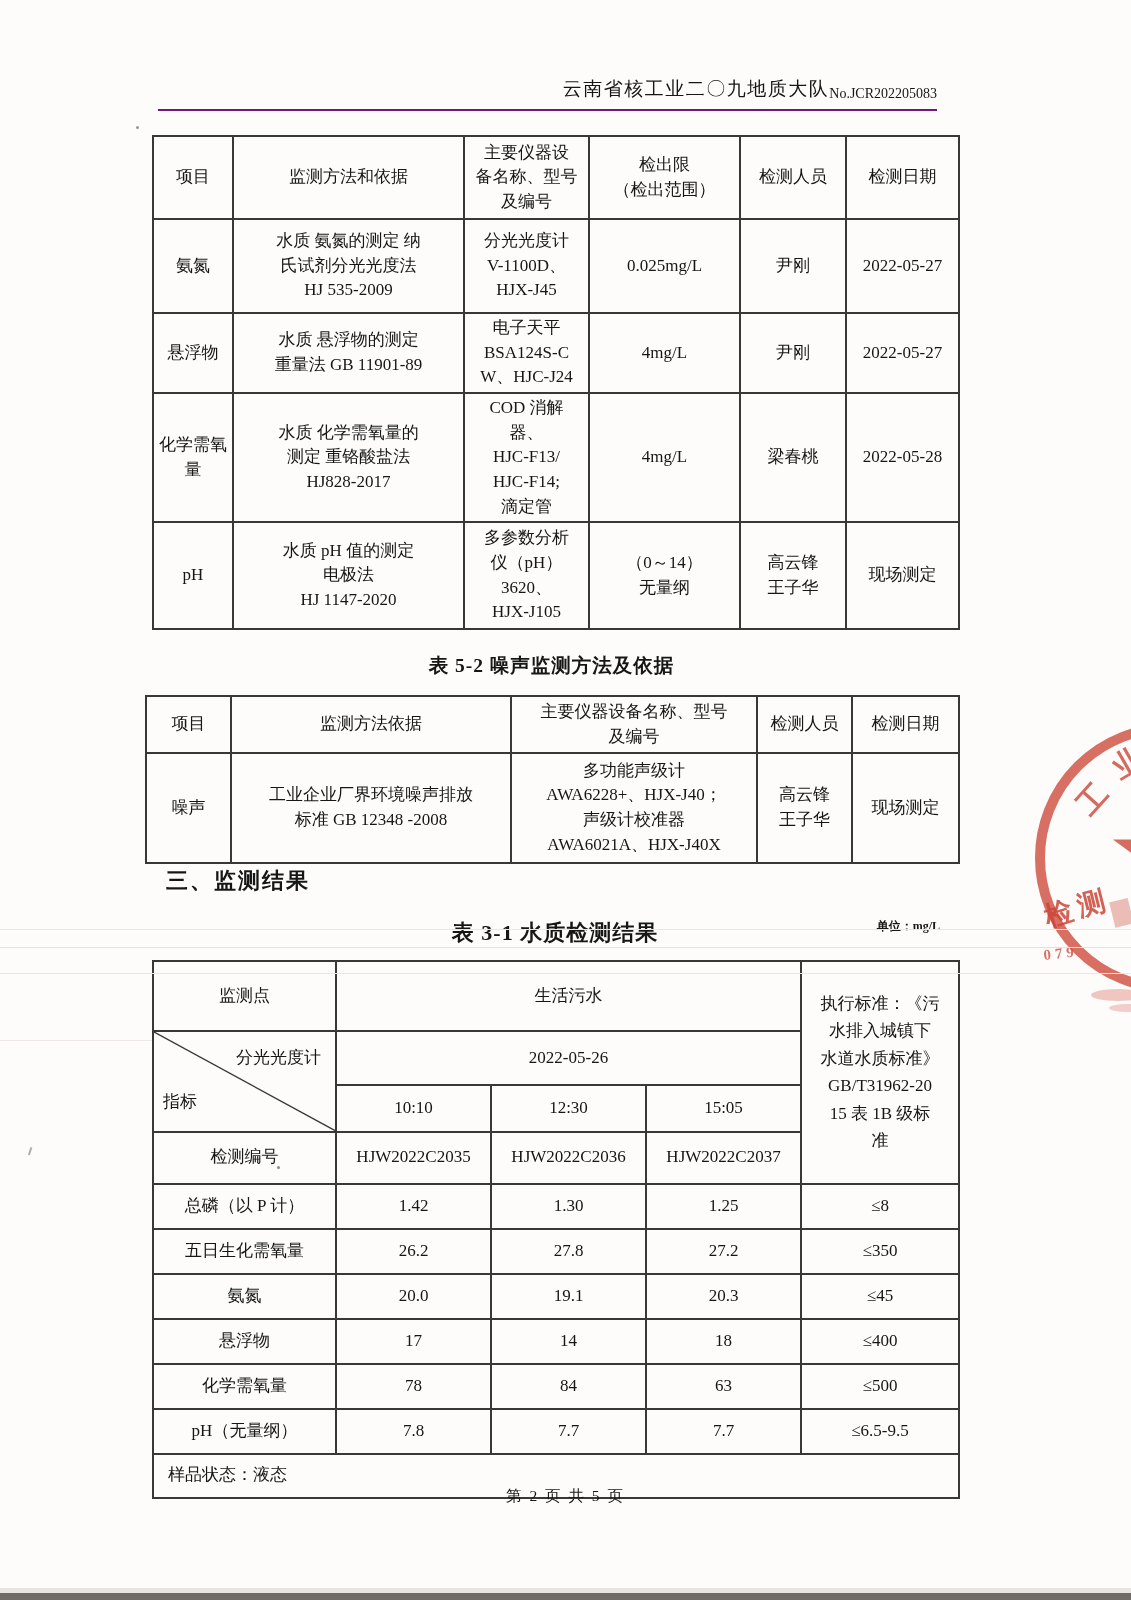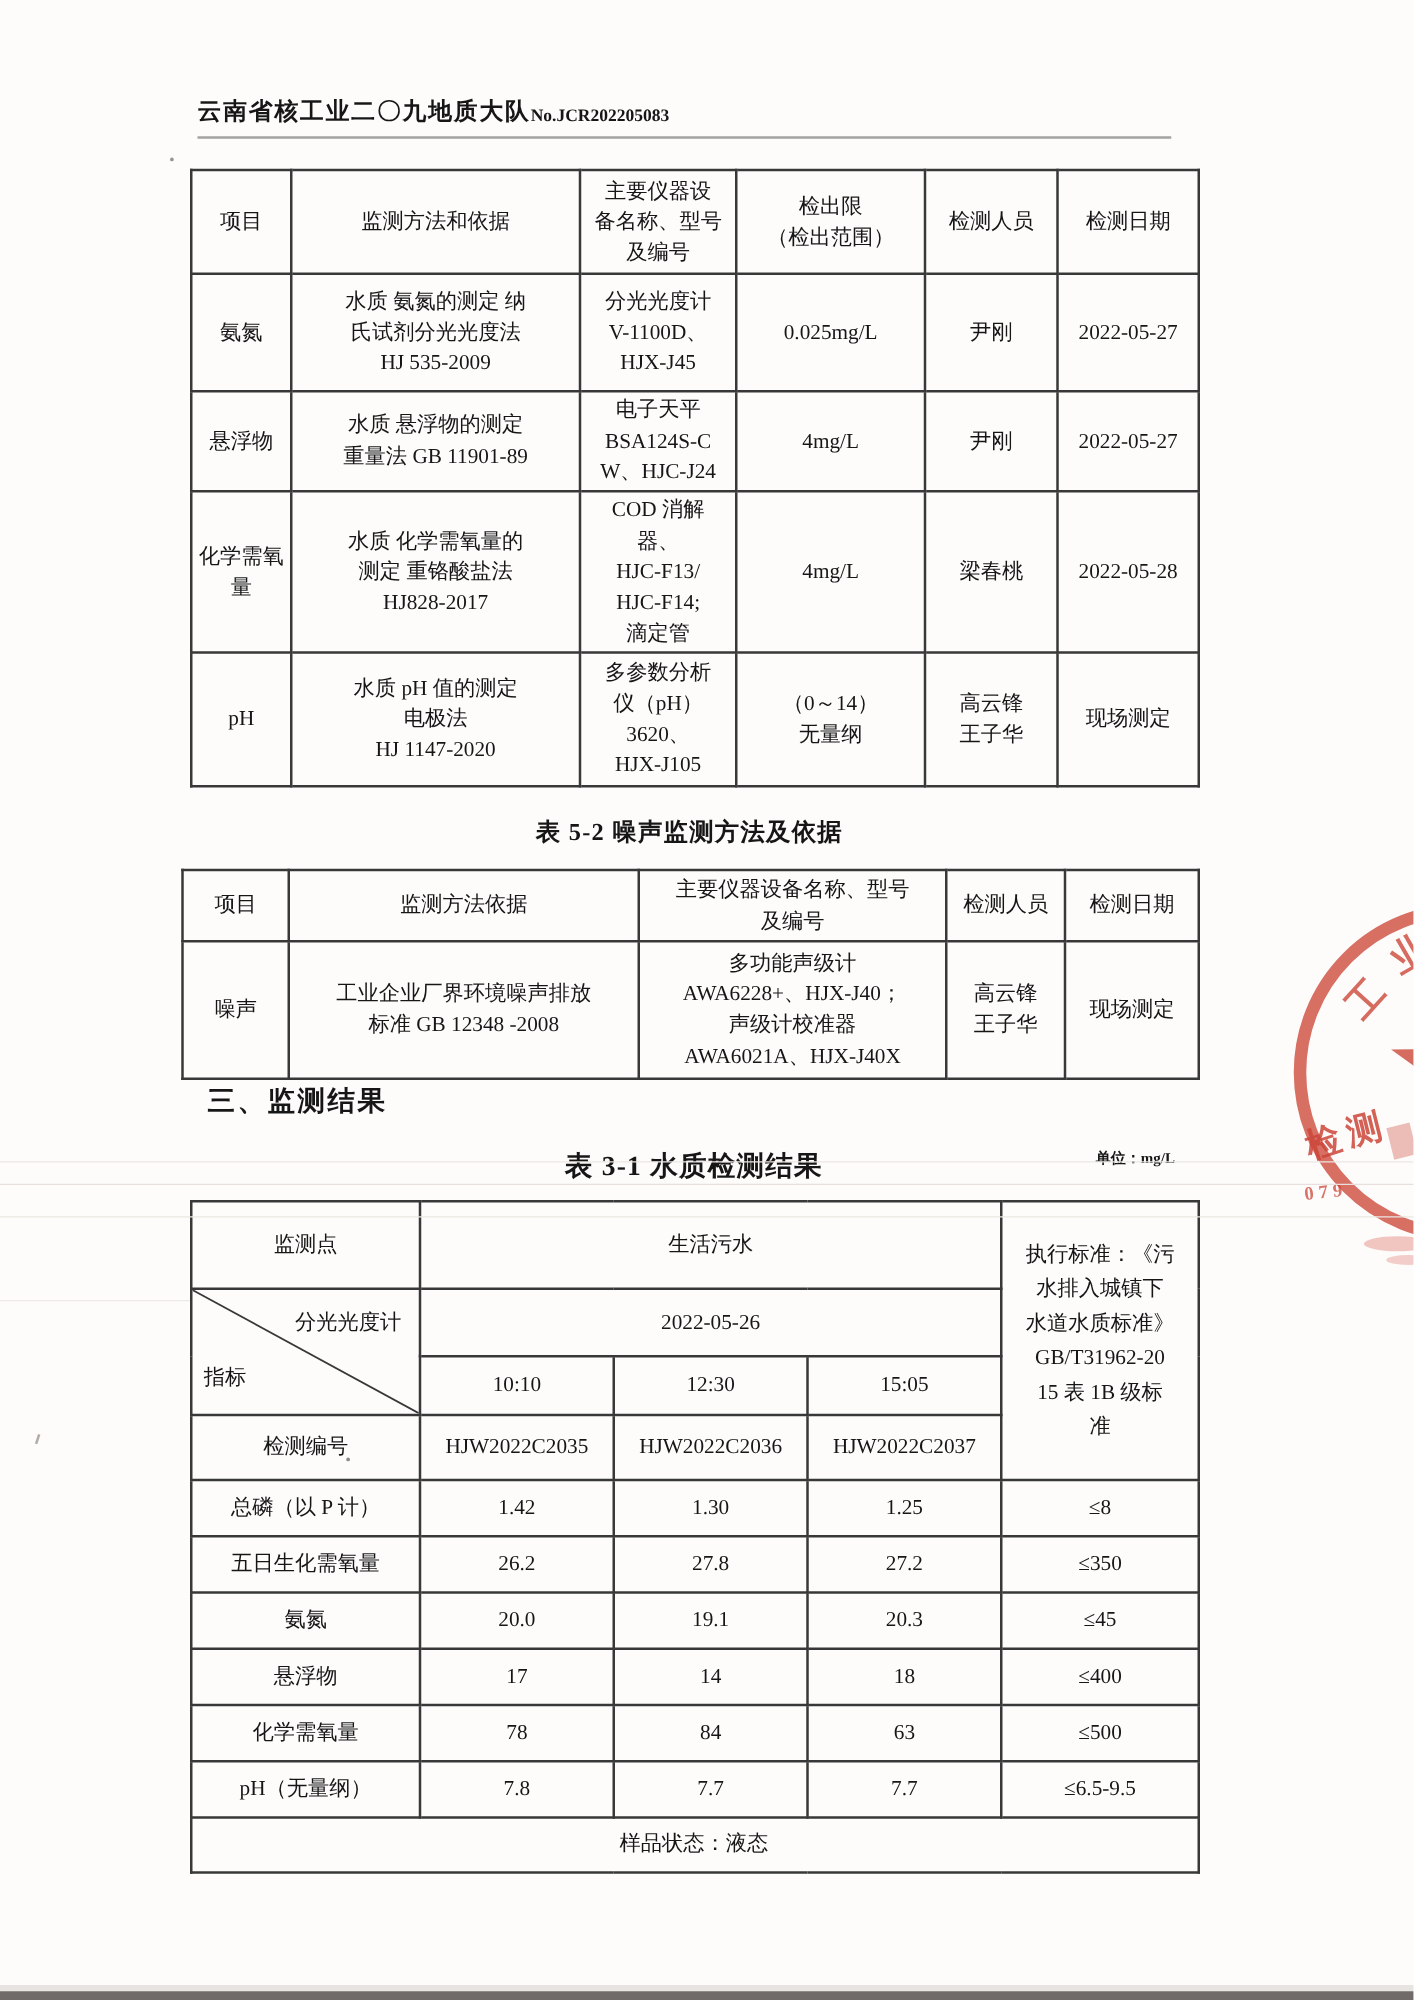--- a/index.html
+++ b/index.html
@@ -6,22 +6,22 @@
   body{width:1131px;height:1600px;background:#ffffff;}
   .page{
     position:relative;width:1131px;height:1600px;overflow:hidden;
     background:#fdfcfb;
     font-family:"Liberation Serif","DejaVu Serif",serif;
     color:#161616;
   }
   
   .doc-header{
     position:absolute;left:158px;top:76px;width:779px;
-    display:flex;justify-content:flex-start;align-items:flex-end;
-    border-bottom:2px solid #a3a3a3;padding-bottom:7px;font-weight:bold;
+    display:flex;justify-content:flex-end;align-items:flex-end;
+    border-bottom:2px solid #701a75;padding-bottom:7px;
   }
   .org-name{font-size:19px;letter-spacing:1.5px;}
   .doc-no{font-size:14px;}
   
   table{position:absolute;border-collapse:collapse;table-layout:fixed;}
   td{
     border:2px solid #383838;text-align:center;vertical-align:middle;
     font-size:17px;line-height:1.45;white-space:pre-line;padding:2px 4px;
   }
   .t1{left:152px;top:135px;width:806px;}
@@ -34,21 +34,21 @@
     position:absolute;text-align:center;font-weight:bold;font-size:19.5px;letter-spacing:1px;
   }
   .t2-caption{left:145px;top:652px;width:813px;}
   .t3-caption-wrap{position:absolute;left:152px;top:918px;width:806px;height:30px;}
   .t3-title{position:absolute;left:0;right:0;text-align:center;font-weight:bold;font-size:22px;letter-spacing:1px;}
   .t3-unit{position:absolute;right:18px;top:0;font-weight:bold;font-size:12px;}
   .section-heading{
     position:absolute;left:166px;top:866px;font-weight:bold;font-size:22px;letter-spacing:2px;
   }
   .std-cell{font-size:17px;line-height:1.62;padding:4px 5px;}
-  .sample-state{text-align:center;padding-left:2px;margin-left:36px;}
+  .sample-state{text-align:left;padding-left:14px;margin-left:36px;}
   
   .diag-cell{position:relative;padding:0;}
   .diag-cell svg{position:absolute;left:0;top:0;width:100%;height:100%;display:block;}
   .diag-top{position:absolute;top:14px;right:14px;font-size:17px;}
   .diag-bottom{position:absolute;bottom:16px;left:9px;font-size:17px;}
   
   .page-footer{
     position:absolute;left:0;top:1486px;width:1131px;text-align:center;
     font-size:15.5px;letter-spacing:2px;
   }
@@ -275,20 +275,21 @@
       <td>7.7</td>
       <td>7.7</td>
       <td>≤6.5-9.5</td>
     </tr>
     <tr class="h44">
       <td colspan="5" class="sample-state">样品状态：液态</td>
     </tr>
   </tbody>
     </table>
 
+  <div class="page-footer">第 2 页 共 5 页</div>
 
   <svg class="stamp" viewBox="0 0 131 330">
     <g fill="none" stroke="#cc4639" opacity="0.78">
       <circle cx="170" cy="163" r="130" stroke-width="10"></circle>
     </g>
     <path d="M170,103 L183.5,144.4 L227.1,144.5 L191.9,170.1 L205.3,211.5 L170,186 L134.7,211.5 L148.1,170.1 L112.9,144.5 L156.5,144.4 Z" fill="#cc4639" opacity="0.8"></path>
     <g font-family="'Liberation Serif','DejaVu Serif',serif" font-weight="bold" fill="#cc4639">
       <text x="90" y="122" font-size="30" opacity="0.8" transform="rotate(-48 90 122)">工</text>
       <text x="120" y="84" font-size="30" opacity="0.8" transform="rotate(-30 120 84)">业</text>
       <text x="48" y="232" font-size="28" opacity="0.85" transform="rotate(-18 48 232)">检</text>

